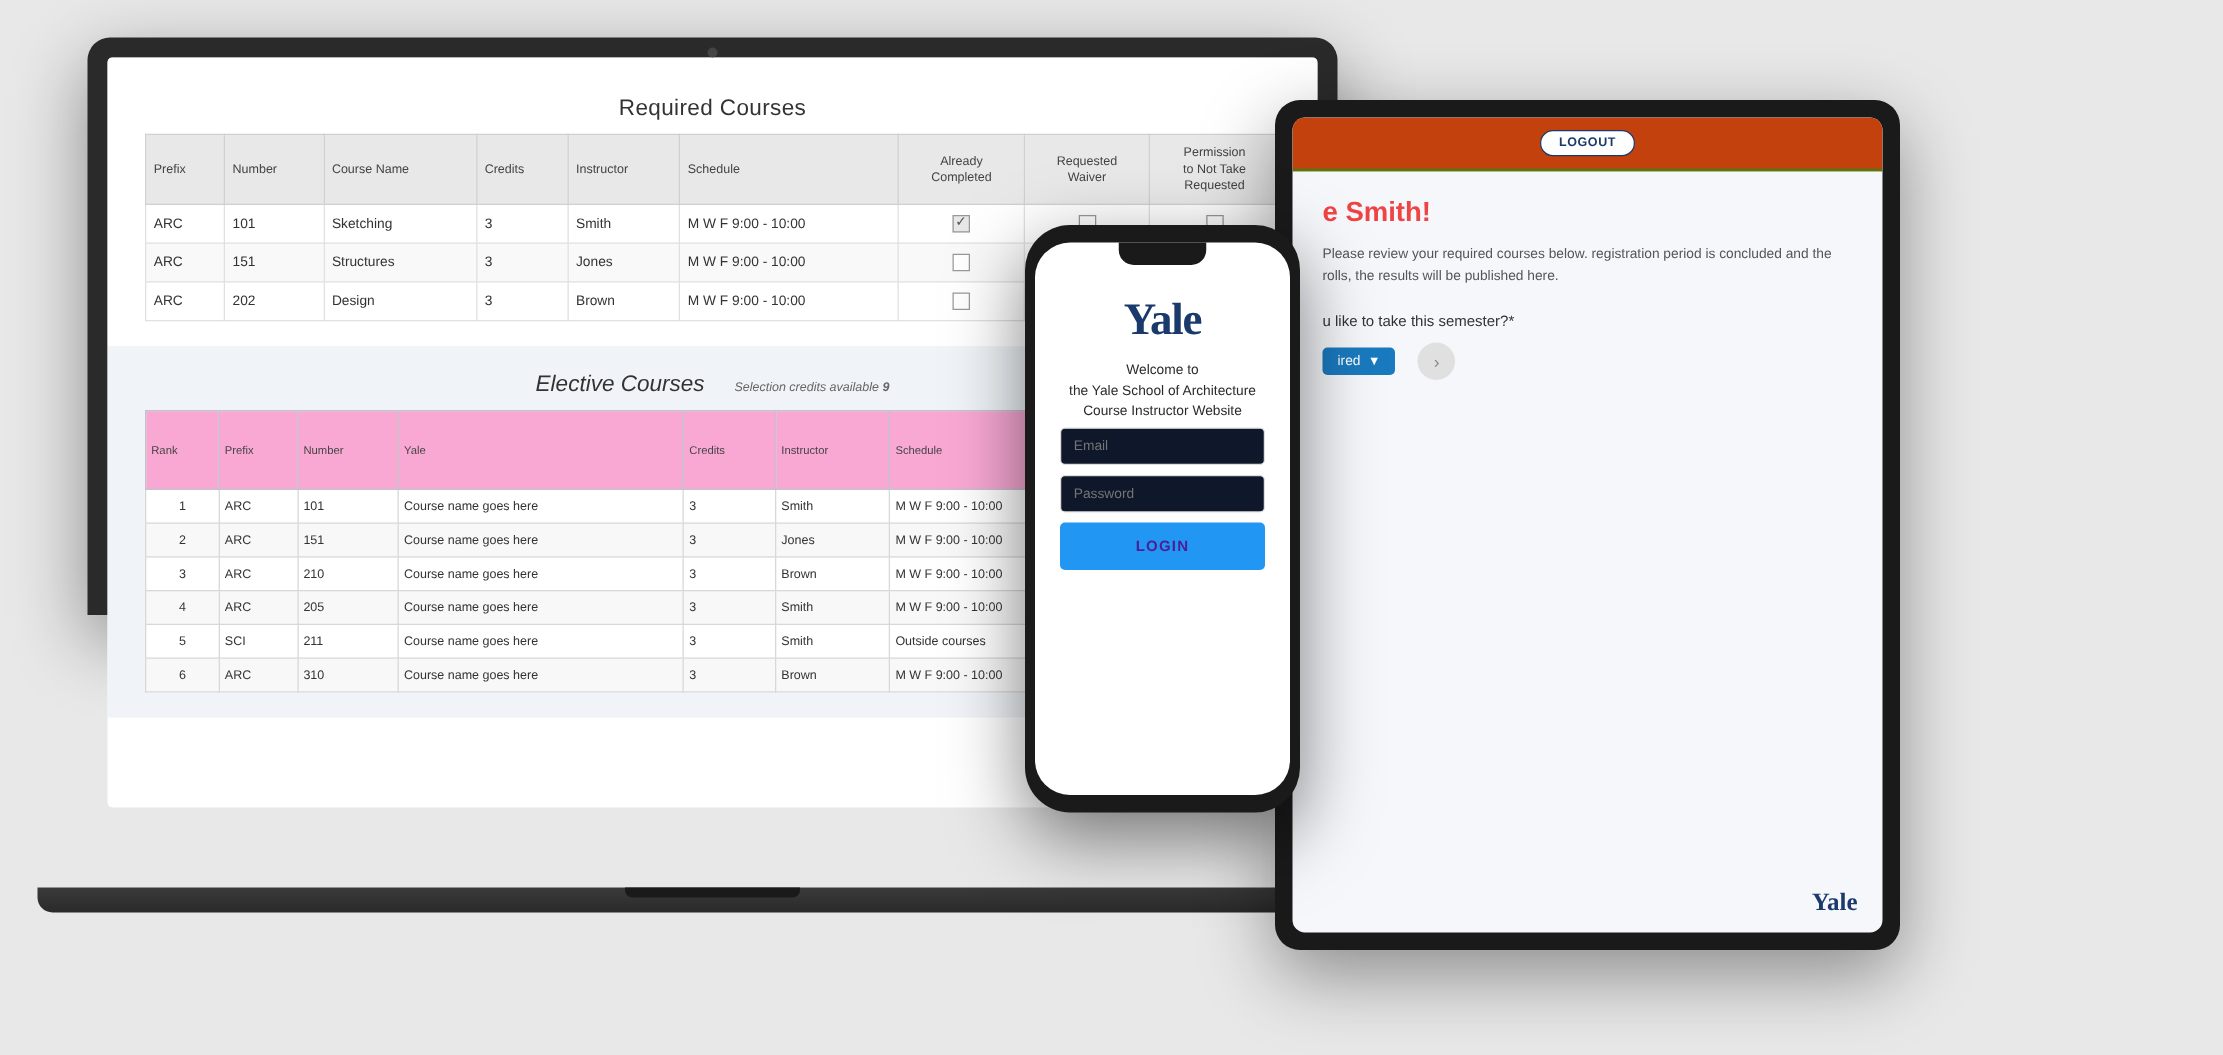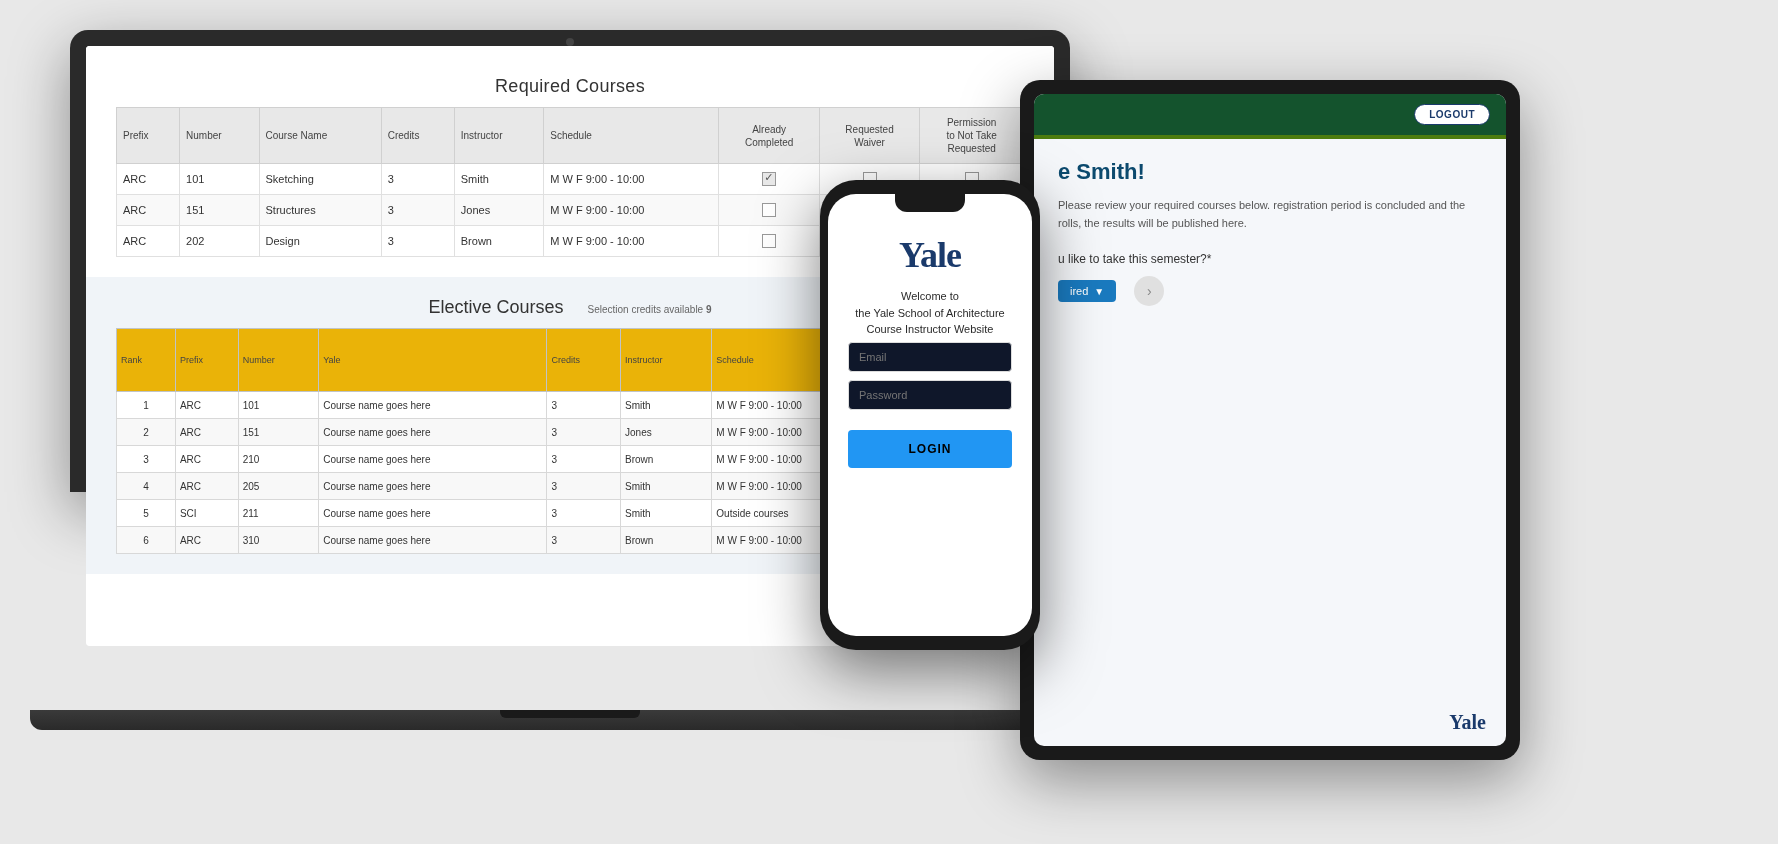--- a/index.html
+++ b/index.html
@@ -169,41 +169,42 @@
       background: #f0f4f8;
       padding: 10px 30px 20px;
     }
 
     .elective-header {
       display: flex;
       align-items: baseline;
       justify-content: center;
       gap: 24px;
       padding: 10px 0 10px;
+      font-style: italic;
     }
 
     .elective-title {
       font-size: 18px;
       font-weight: 400;
       color: #333;
     }
 
     .elective-credits {
       font-size: 10px;
       color: #666;
     }
 
     .elective-table {
       width: 100%;
       border-collapse: collapse;
       font-size: 10px;
     }
 
     .elective-table thead tr {
-      background: #eab308;
+      background: #f9a8d4;
     }
 
     .elective-table th {
       padding: 6px 4px;
       text-align: left;
       font-weight: 500;
       color: #444;
       font-size: 9px;
       border: 1px solid #c0c4c8;
     }
@@ -309,28 +310,28 @@
       font-size: 11px;
       color: #999;
       margin-bottom: 8px;
       background: #0f172a;
     }
 
     .phone-login-btn {
       width: 100%;
       padding: 12px;
       background: #2196F3;
-      color: #000000;
+      color: #4c1d95;
       border: none;
       border-radius: 4px;
       font-size: 12px;
       font-weight: 600;
       letter-spacing: 1px;
       cursor: pointer;
-      margin-top: 12px;
+      margin-top: 0;
     }
 
     
     .tablet {
       position: absolute;
       left: 1020px;
       top: 80px;
       width: 500px;
       height: 680px;
       z-index: 5;
@@ -349,25 +350,25 @@
     .tablet-screen {
       width: 100%;
       height: 100%;
       background: #f5f7fa;
       border-radius: 10px;
       overflow: hidden;
       position: relative;
     }
 
     .tablet-header {
-      background: #14532d;
+      background: #c2410c;
       padding: 10px 16px;
       display: flex;
-      justify-content: flex-end;
-      border-bottom: 4px solid #4d7c0f;
+      justify-content: center;
+      border-bottom: 2px solid #4d7c0f;
     }
 
     .logout-btn {
       border: 1.5px solid #1a3a6b;
       color: #1a3a6b;
       background: white;
       padding: 4px 14px;
       border-radius: 20px;
       font-size: 10px;
       font-weight: 600;
@@ -377,21 +378,21 @@
 
     .tablet-content {
       padding: 20px 24px;
       overflow-y: auto;
       height: calc(100% - 44px);
     }
 
     .tablet-greeting {
       font-size: 22px;
       font-weight: 600;
-      color: #0c4a6e;
+      color: #ef4444;
       margin-bottom: 12px;
     }
 
     .tablet-description {
       font-size: 11px;
       color: #555;
       line-height: 1.6;
       margin-bottom: 20px;
     }
 

